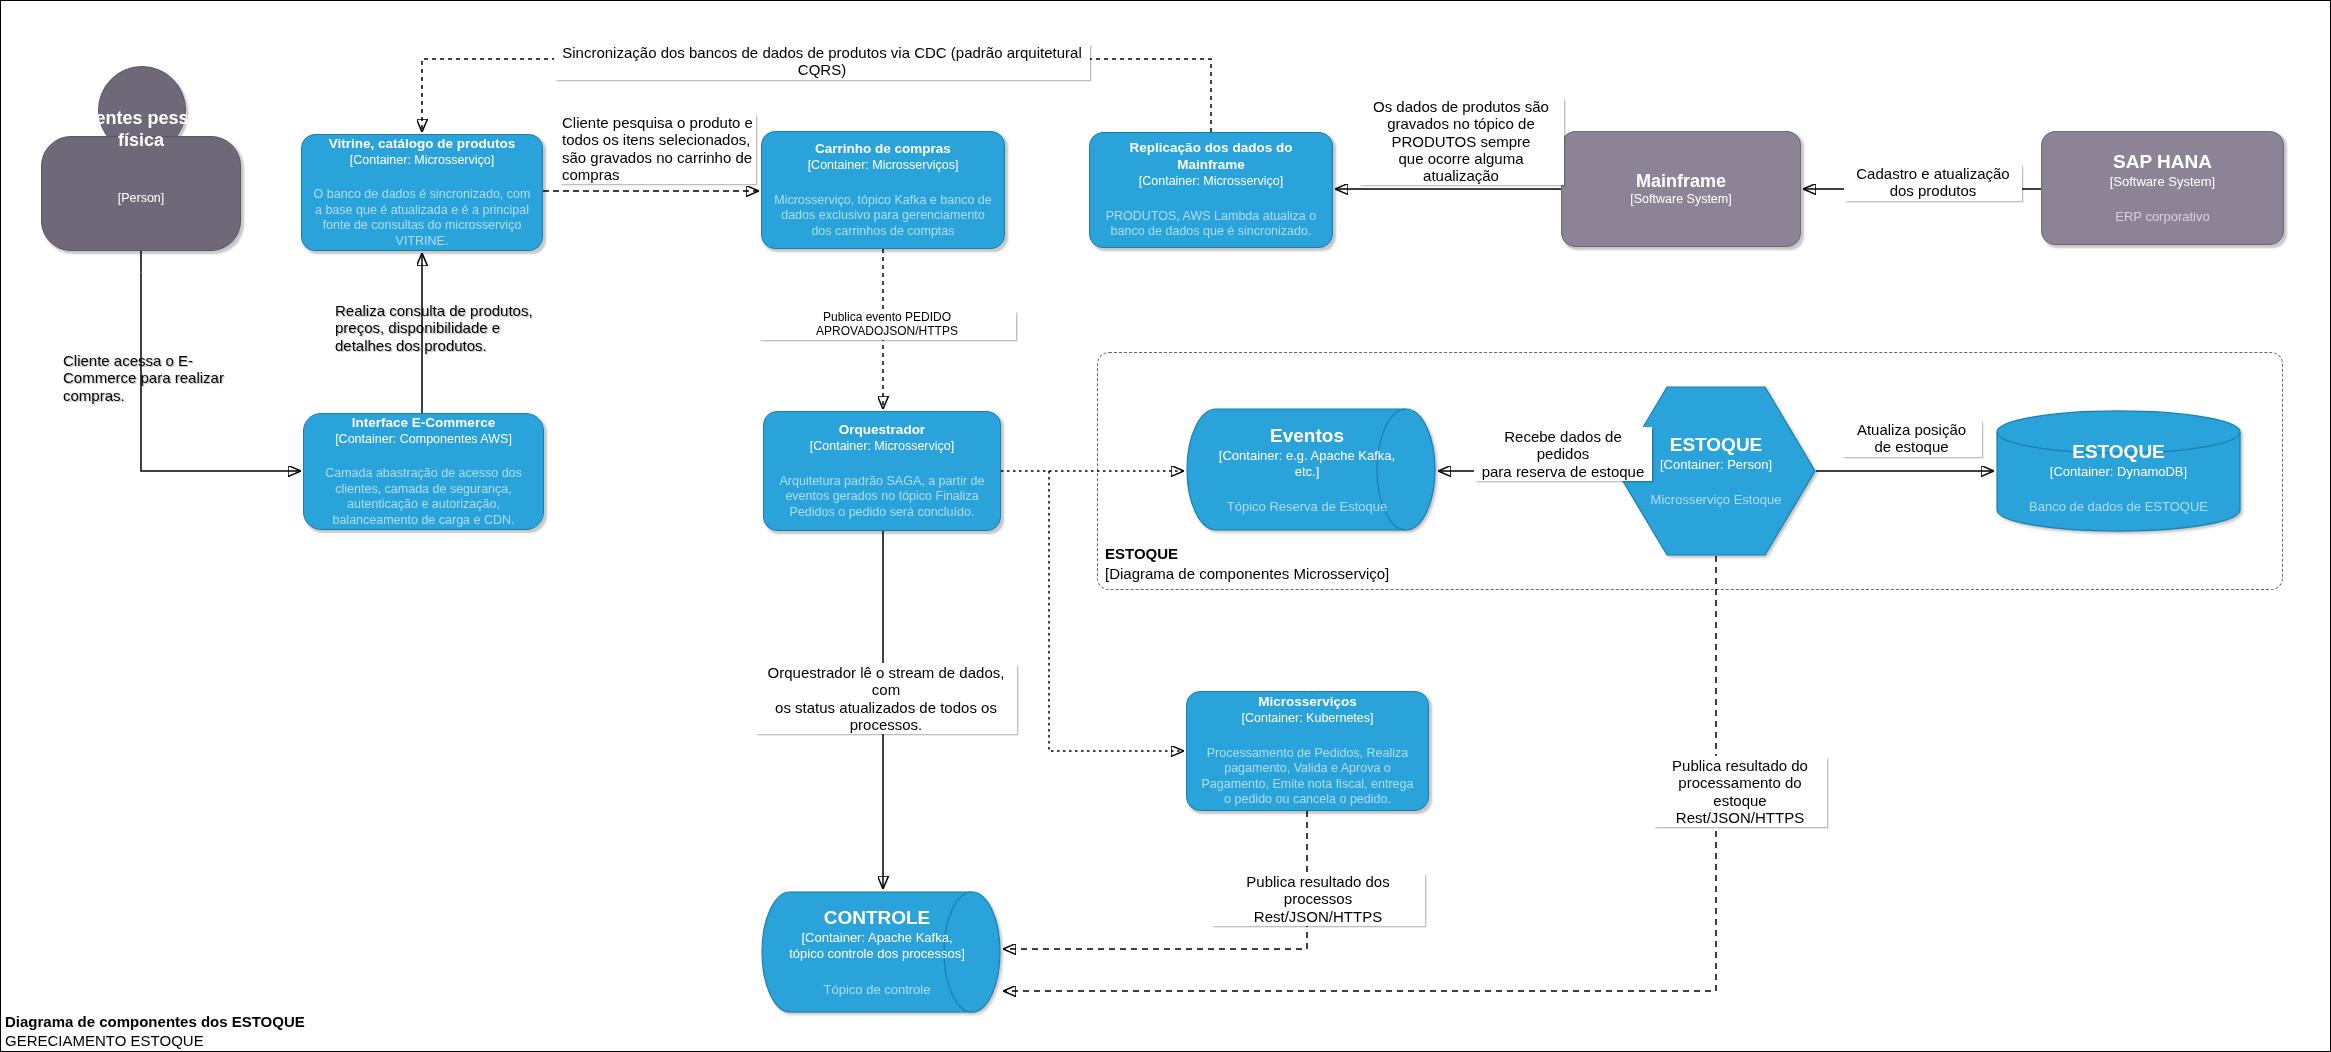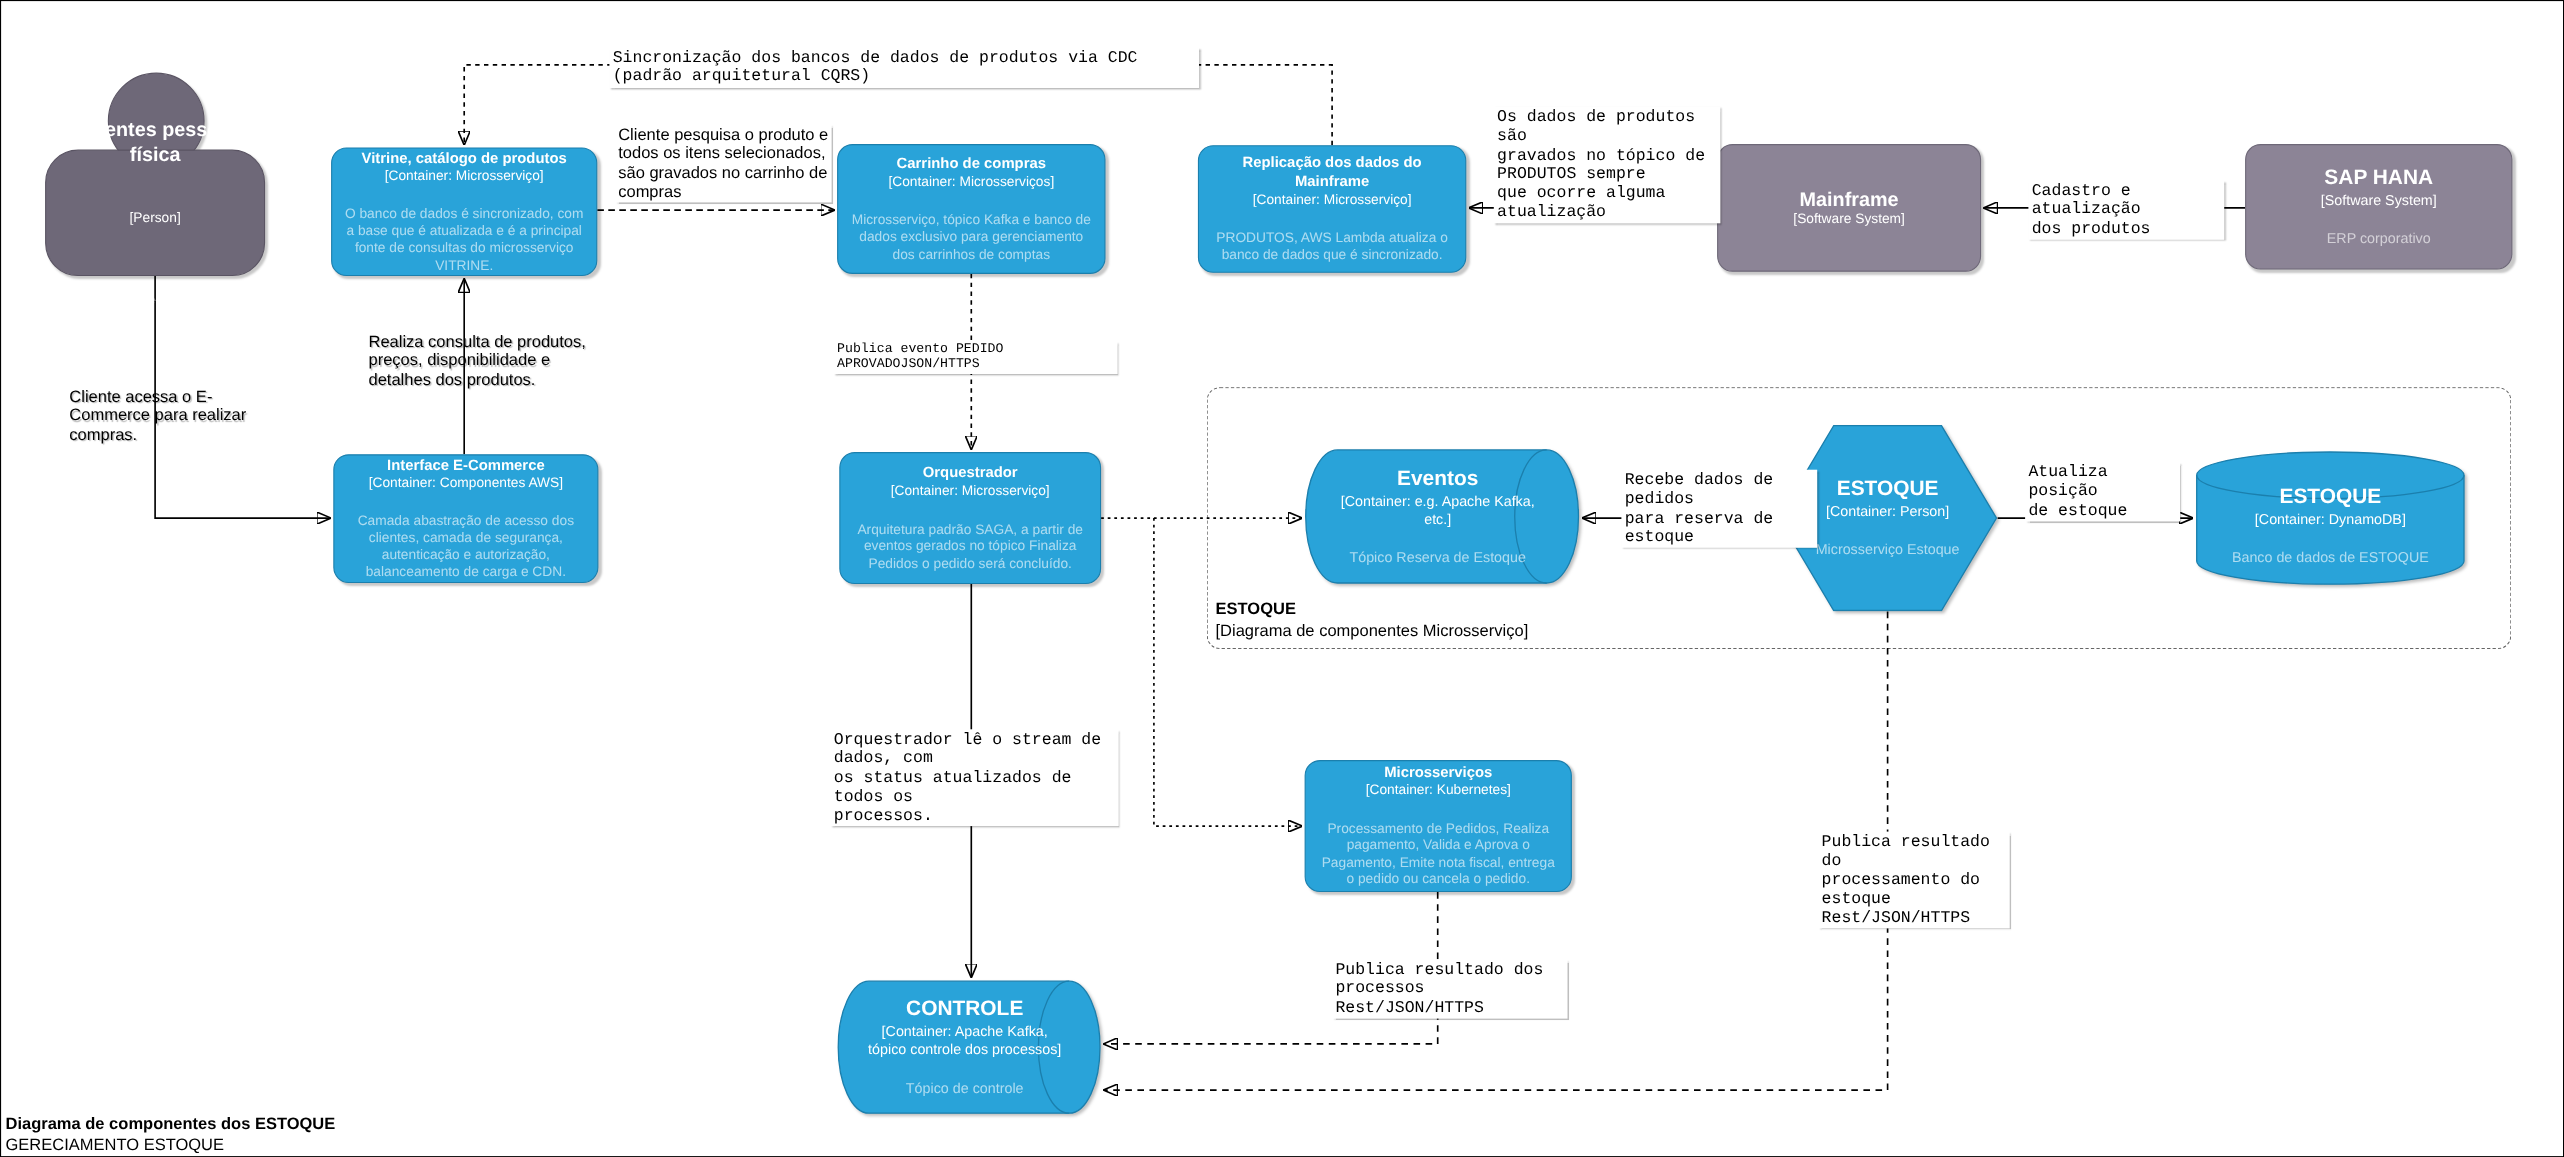--- a/index.html
+++ b/index.html
@@ -57,21 +57,21 @@
   .lg .t-title{font-size:19px;}
   .lg .t-type{font-size:13px;}
   .lg .t-desc{font-size:13px;}
   .md .t-title{font-size:18px;}
   
   .lbl{
     position:absolute; z-index:4; background:var(--label_bg);
     box-shadow:1.5px 1.5px 1.5px rgba(0,0,0,0.25);
     font-size:15px; line-height:1.15; white-space:pre-line; padding:1px 3px;
   }
-  .lbl.center{font-family:Liberation Mono, monospace;}
+  .lbl.center{text-align:center;}
   .lbl.nobg{background:transparent; box-shadow:none; text-shadow:1.2px 1.2px 1px rgba(0,0,0,0.28);}
   .lbl.small{font-size:12px;}
   
   .footer{position:absolute; z-index:5; left:4px; font-size:15px; line-height:1.2;}
   .footer.b{font-weight:bold;}
 </style>
 </head>
 <body>
 
 <div id="canvas">
@@ -133,21 +133,21 @@
     <div class="t-title">Mainframe</div>
     <div class="t-type">[Software System]</div>
   </div>
 
   <div class="node sysrect lg" style="left:2040px; top:130px; width:243px; height:114px;">
     <div class="t-title">SAP HANA</div>
     <div class="t-type">[Software System]</div>
     <div class="t-desc">ERP corporativo</div>
   </div>
 
-  <div class="node c4rect" style="left:302px; top:412px; width:241px; height:117px;">
+  <div class="node c4rect" style="left:302px; top:412px; width:241px; height:117px;border-radius:18px;">
     <div class="t-title">Interface E-Commerce</div>
     <div class="t-type">[Container: Componentes AWS]</div>
     <div class="t-desc">Camada abastração de acesso dos clientes, camada de segurança, autenticação e autorização, balanceamento de carga e CDN.</div>
   </div>
 
   <div class="node c4rect" style="left:762px; top:410px; width:238px; height:120px;">
     <div class="t-title">Orquestrador</div>
     <div class="t-type">[Container: Microsserviço]</div>
     <div class="t-desc">Arquitetura padrão SAGA, a partir de eventos gerados no tópico Finaliza Pedidos o pedido será concluído.</div>
   </div>

